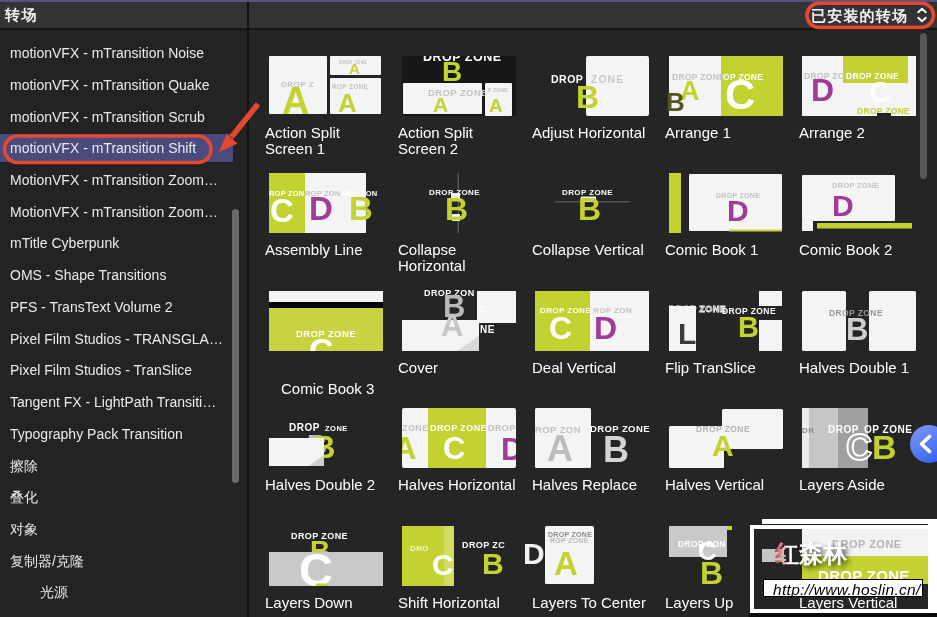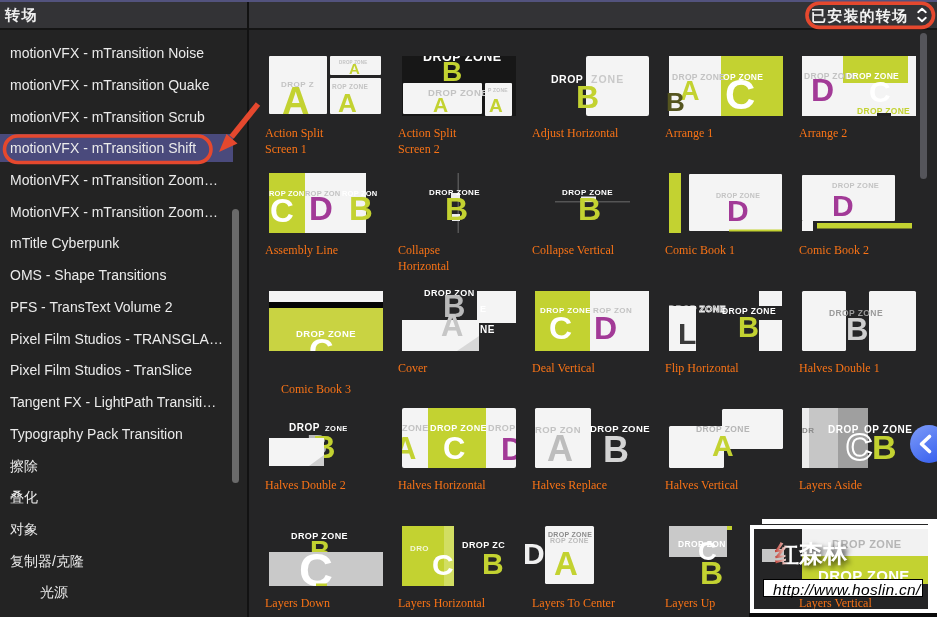--- a/index.html
+++ b/index.html
@@ -15,21 +15,21 @@
   #ddtext{left:811px;top:7px;font-size:15px;color:#f2f2f2;font-weight:bold;letter-spacing:1.2px;}
   
   #sidebar{left:0;top:30px;width:247px;height:587px;background:#232323;}
   .srow{position:absolute;left:0;width:247px;height:32px;line-height:32px;
         color:#ebebeb;font-size:14px;padding-left:10px;box-sizing:border-box;
         white-space:nowrap;}
   #selrow{position:absolute;left:0;width:247px;height:30px;background:#4a4a7c;}
   #sscroll{left:232px;width:7px;background:#6a6a6a;border-radius:4px;}
   #gscroll{left:920px;width:7px;background:#55555a;border-radius:4px;}
   
-  .glabel{position:absolute;color:#f97316;font-size:12px;line-height:16px;white-space:nowrap;font-family:Liberation Serif, serif;}
+  .glabel{position:absolute;color:#ffffff;font-size:15px;line-height:16px;white-space:nowrap;}
   .th{position:absolute;width:114px;height:60px;overflow:visible;}
   text{font-family:"Liberation Sans",sans-serif;}
 </style>
 </head>
 <body>
 <div class="abs" id="sidebar"></div>
 <div class="abs" id="topline"></div>
 <div class="abs" id="topbar"></div>
 <div class="abs" id="topbarsep"></div>
 <div class="abs" id="paneldiv"></div>
@@ -283,29 +283,29 @@
 <div class="glabel" style="left:665px;top:125px;">Arrange 1</div>
 <div class="glabel" style="left:799px;top:125px;">Arrange 2</div>
 <div class="glabel" style="left:265px;top:242px;">Assembly Line</div>
 <div class="glabel" style="left:398px;top:242px;">Collapse<br>Horizontal</div>
 <div class="glabel" style="left:532px;top:242px;">Collapse Vertical</div>
 <div class="glabel" style="left:665px;top:242px;">Comic Book 1</div>
 <div class="glabel" style="left:799px;top:242px;">Comic Book 2</div>
 <div class="glabel" style="left:281px;top:360px;margin-top:21px;">Comic Book 3</div>
 <div class="glabel" style="left:398px;top:360px;">Cover</div>
 <div class="glabel" style="left:532px;top:360px;">Deal Vertical</div>
-<div class="glabel" style="left:665px;top:360px;">Flip Horizontal</div>
+<div class="glabel" style="left:665px;top:360px;">Flip TranSlice</div>
 <div class="glabel" style="left:799px;top:360px;">Halves Double 1</div>
 <div class="glabel" style="left:265px;top:477px;">Halves Double 2</div>
 <div class="glabel" style="left:398px;top:477px;">Halves Horizontal</div>
 <div class="glabel" style="left:532px;top:477px;">Halves Replace</div>
 <div class="glabel" style="left:665px;top:477px;">Halves Vertical</div>
 <div class="glabel" style="left:799px;top:477px;">Layers Aside</div>
 <div class="glabel" style="left:265px;top:595px;">Layers Down</div>
-<div class="glabel" style="left:398px;top:595px;">Layers Horizontal</div>
+<div class="glabel" style="left:398px;top:595px;">Shift Horizontal</div>
 <div class="glabel" style="left:532px;top:595px;">Layers To Center</div>
 <div class="glabel" style="left:665px;top:595px;">Layers Up</div>
 <div class="glabel" style="left:799px;top:595px;">Layers Vertical</div>
 
 <svg class="abs" style="left:908px;top:424px" width="29" height="40" viewBox="0 0 29 40">
   <defs>
       <linearGradient id="bg1" x1="0" y1="0" x2="0.6" y2="1">
     <stop offset="0" stop-color="#7e9cf8"></stop>
         <stop offset="1" stop-color="#3c64ef"></stop>
   </linearGradient>

